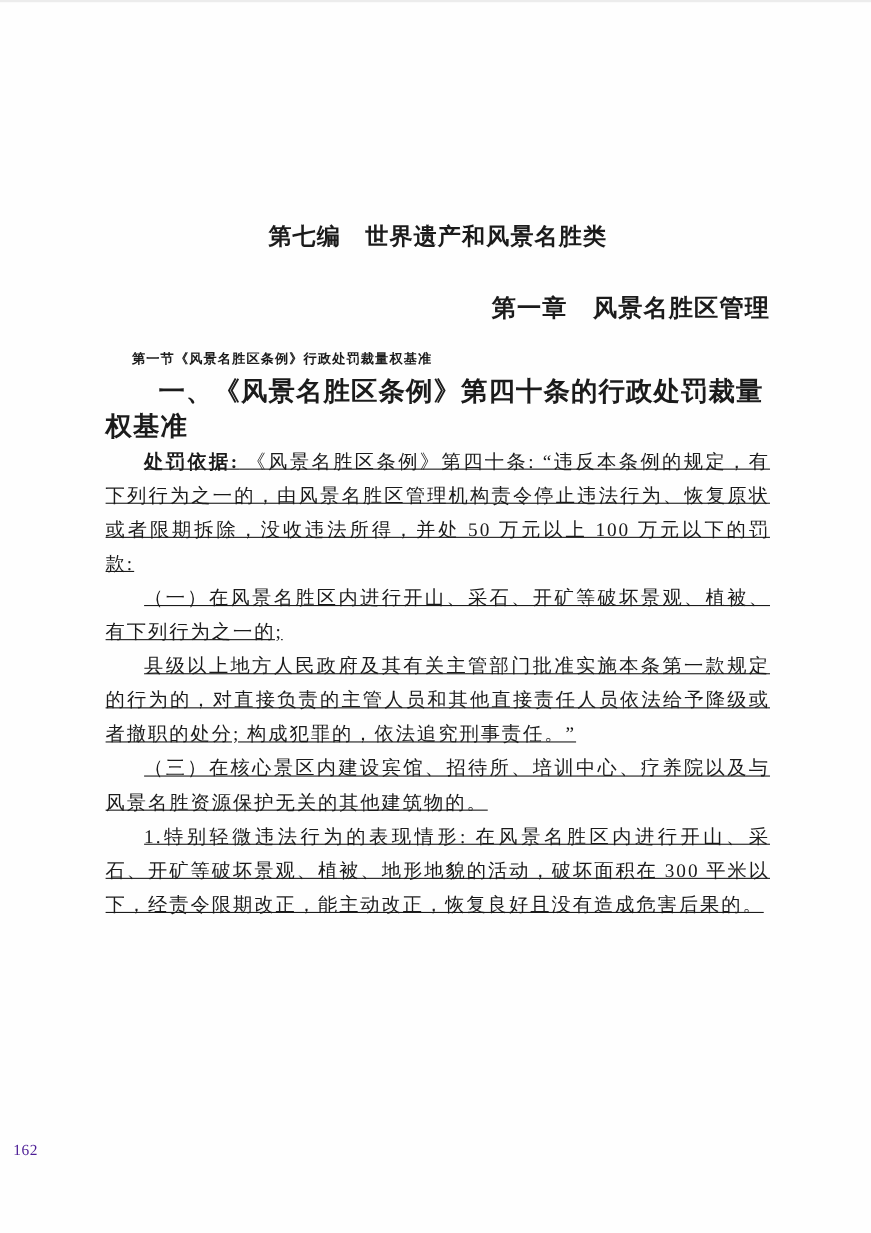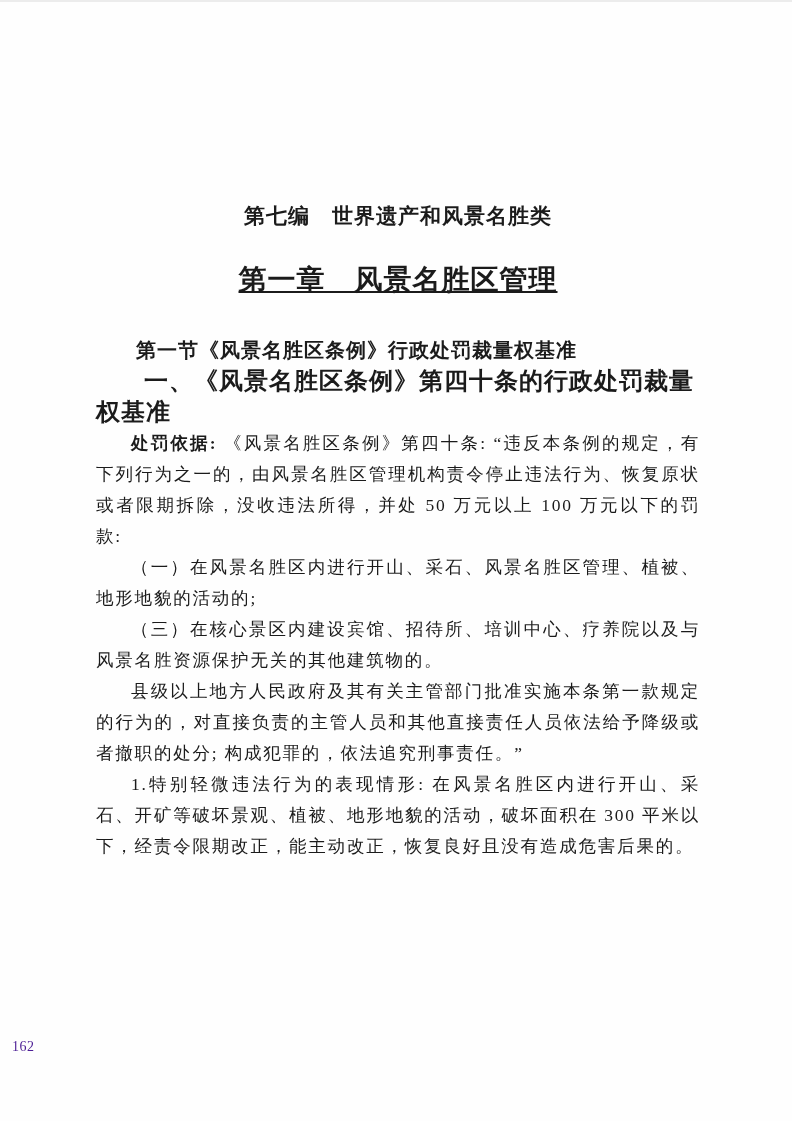--- a/index.html
+++ b/index.html
@@ -34,31 +34,30 @@
     font-size: 21px;
     font-weight: 700;
     line-height: 26px;
     text-align: center;
     letter-spacing: 1px;
     white-space: nowrap;
   }
   .chapter-title {
     margin: 38px 0 0 0;
     font-family: "Liberation Sans", "DejaVu Sans", sans-serif;
-    font-size: 28px;
+    font-size: 22px;
     font-weight: 700;
     line-height: 26px;
-    text-align: center;
+    text-align: right;
     letter-spacing: 1px;
     white-space: nowrap;
-    text-decoration: underline;
   }
   .section-heading {
-    margin: 42px 0 0 0;
-    font-size: 20px;
+    margin: 18px 0 0 0;
+    font-size: 12px;
     font-weight: 700;
     line-height: 31px;
     text-indent: 2em;
     letter-spacing: 1px;
   }
   .item-heading {
     margin: 0;
     font-size: 24px;
     font-weight: 700;
     line-height: 31px;
@@ -67,20 +66,21 @@
   }
   .body-text p {
     margin: 0;
     font-size: 17.5px;
     line-height: 31px;
     letter-spacing: 1.8px;
     text-indent: 2em;
     text-align: justify;
     text-justify: inter-character;
     word-break: break-all;
+    text-decoration: underline;
   }
   .body-text p .lead {
     font-weight: 700;
   }
   .page-number {
     position: absolute;
     top: 1038px;
     left: 0;
     width: 100%;
     font-size: 14px;
@@ -97,21 +97,21 @@
   <div class="scan-edge"></div>
 
   <div class="content">
     <h1 class="part-title">第七编　世界遗产和风景名胜类</h1>
     <h2 class="chapter-title">第一章　风景名胜区管理</h2>
     <h3 class="section-heading">第一节《风景名胜区条例》行政处罚裁量权基准</h3>
     <h4 class="item-heading">一、《风景名胜区条例》第四十条的行政处罚裁量权基准</h4>
 
     <div class="body-text">
       <p><span class="lead">处罚依据:</span><span> 《风景名胜区条例》第四十条: “违反本条例的规定，有下列行为之一的，由风景名胜区管理机构责令停止违法行为、恢复原状或者限期拆除，没收违法所得，并处 50 万元以上 100 万元以下的罚款:</span></p>
-      <p><span class="lead"></span><span>（一）在风景名胜区内进行开山、采石、风景名胜区管理、植被、地形地貌的活动的;</span></p>
+      <p><span class="lead"></span><span>（一）在风景名胜区内进行开山、采石、开矿等破坏景观、植被、有下列行为之一的;</span></p>
+      <p><span class="lead"></span><span>县级以上地方人民政府及其有关主管部门批准实施本条第一款规定的行为的，对直接负责的主管人员和其他直接责任人员依法给予降级或者撤职的处分; 构成犯罪的，依法追究刑事责任。”</span></p>
       <p><span class="lead"></span><span>（三）在核心景区内建设宾馆、招待所、培训中心、疗养院以及与风景名胜资源保护无关的其他建筑物的。</span></p>
-      <p><span class="lead"></span><span>县级以上地方人民政府及其有关主管部门批准实施本条第一款规定的行为的，对直接负责的主管人员和其他直接责任人员依法给予降级或者撤职的处分; 构成犯罪的，依法追究刑事责任。”</span></p>
       <p><span class="lead"></span><span>1.特别轻微违法行为的表现情形: 在风景名胜区内进行开山、采石、开矿等破坏景观、植被、地形地貌的活动，破坏面积在 300 平米以下，经责令限期改正，能主动改正，恢复良好且没有造成危害后果的。</span></p>
     </div>
   </div>
 
   <div class="page-number">162</div>
 </div>
 
 </body></html>

